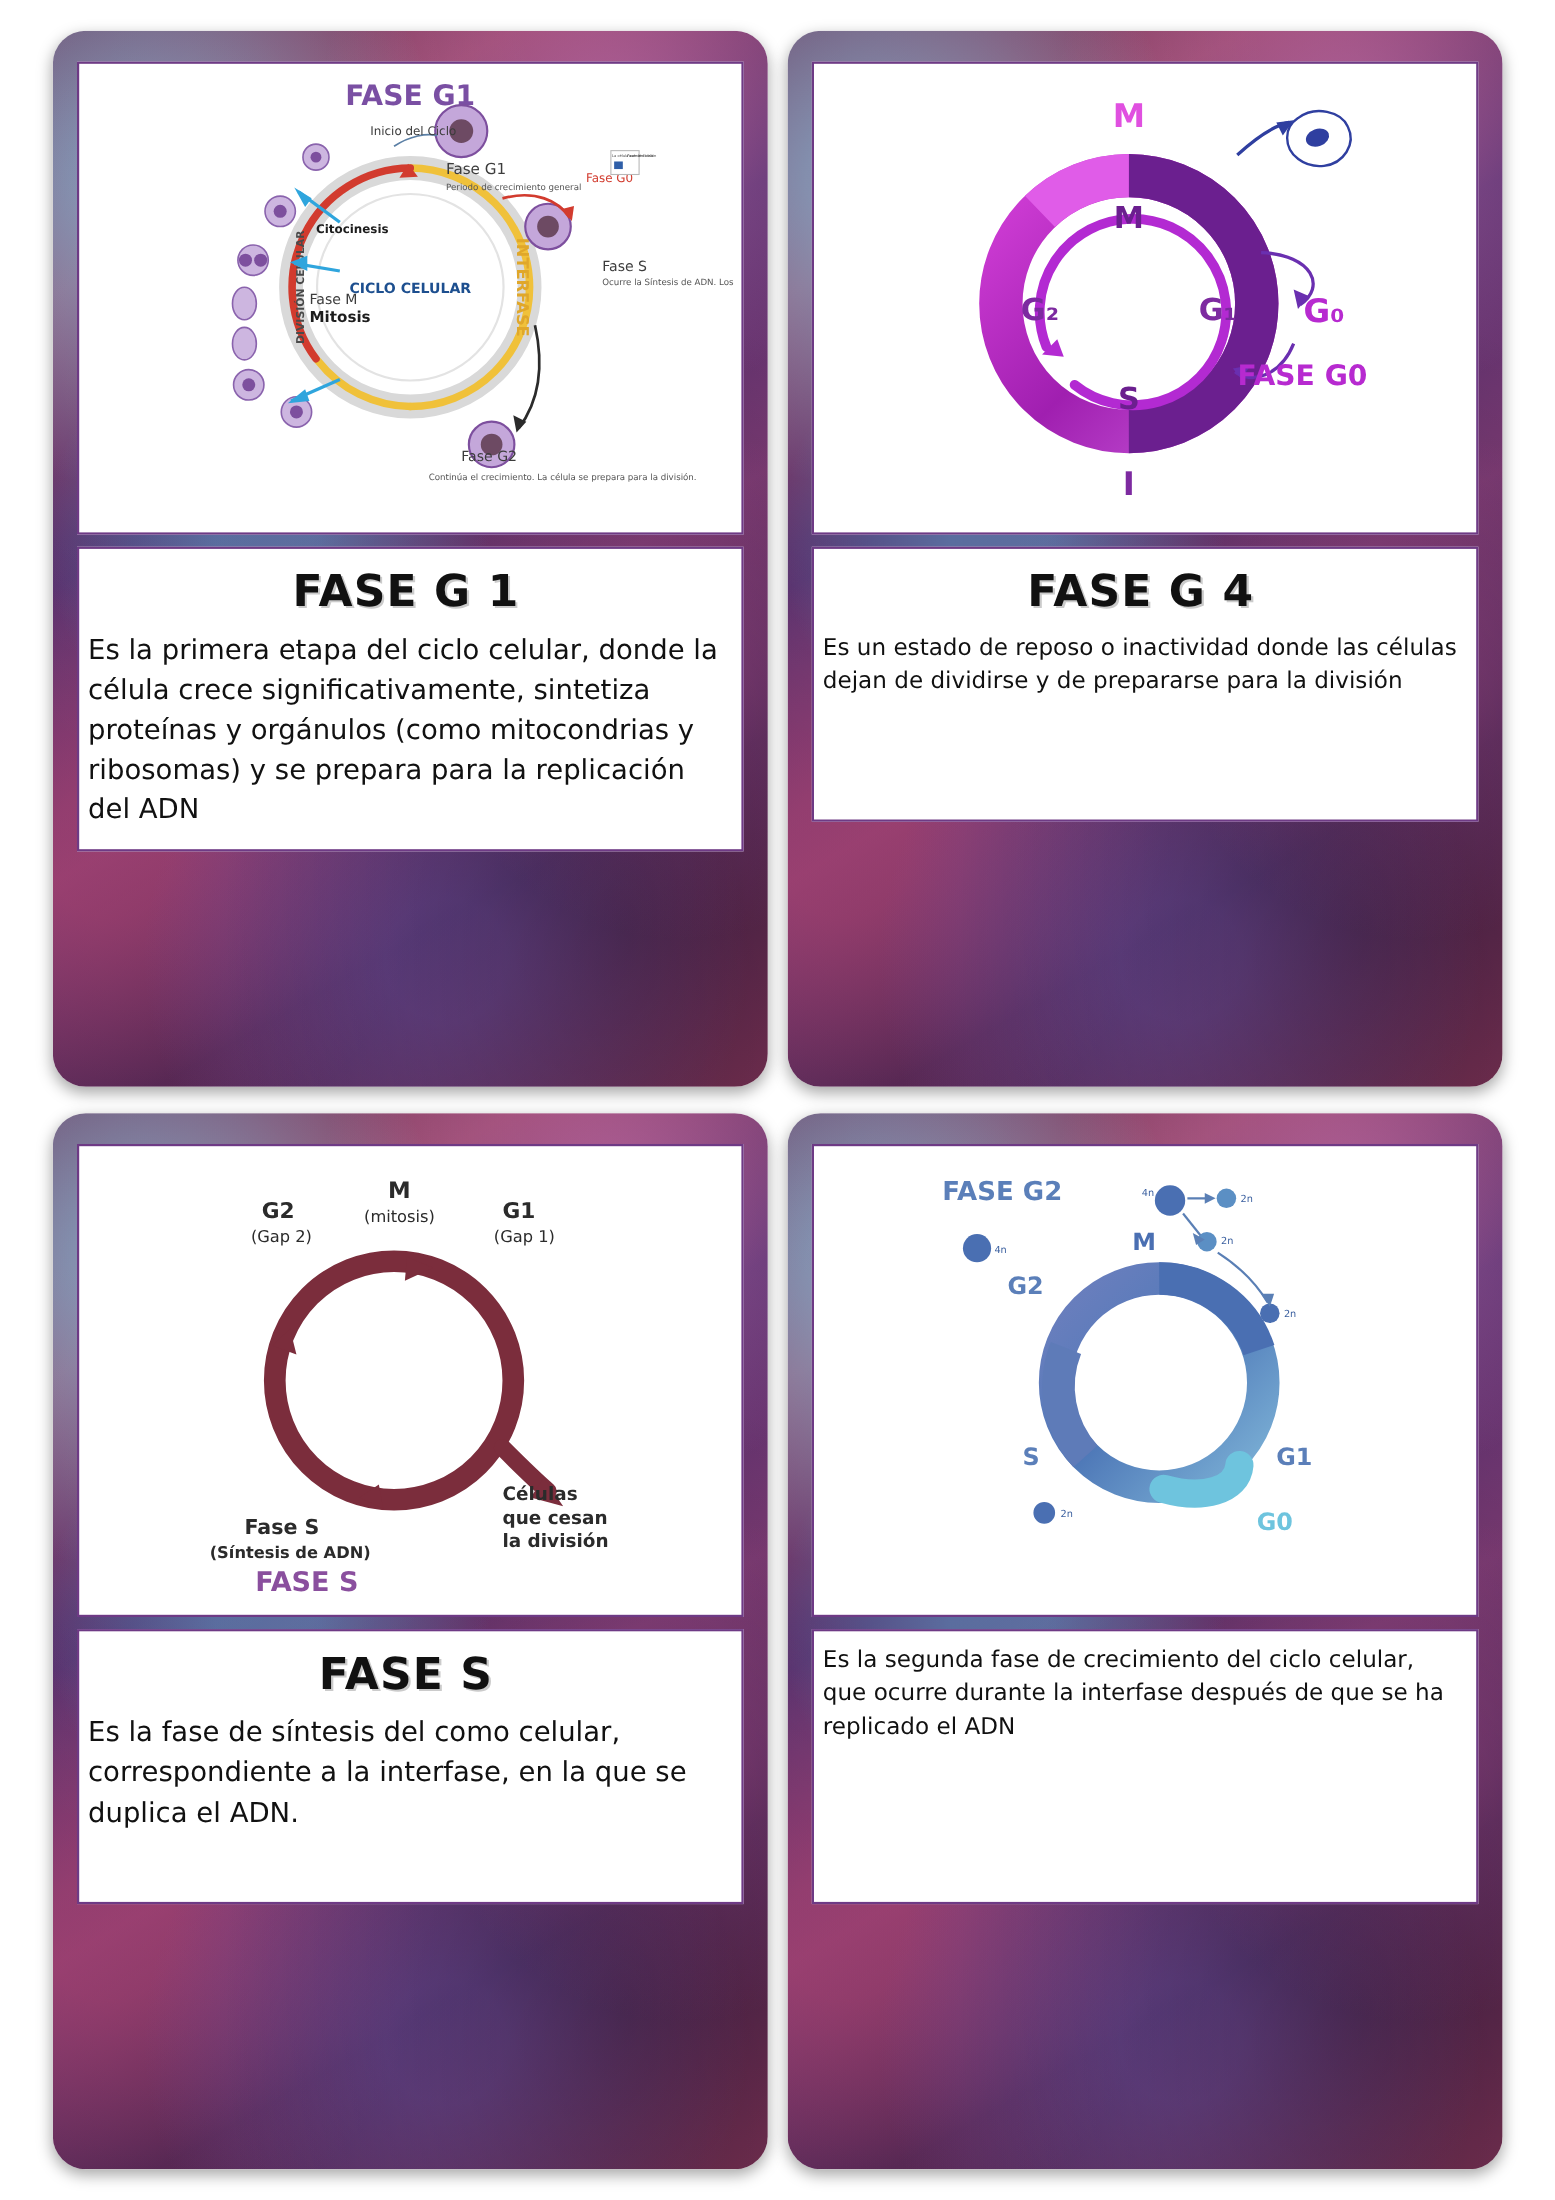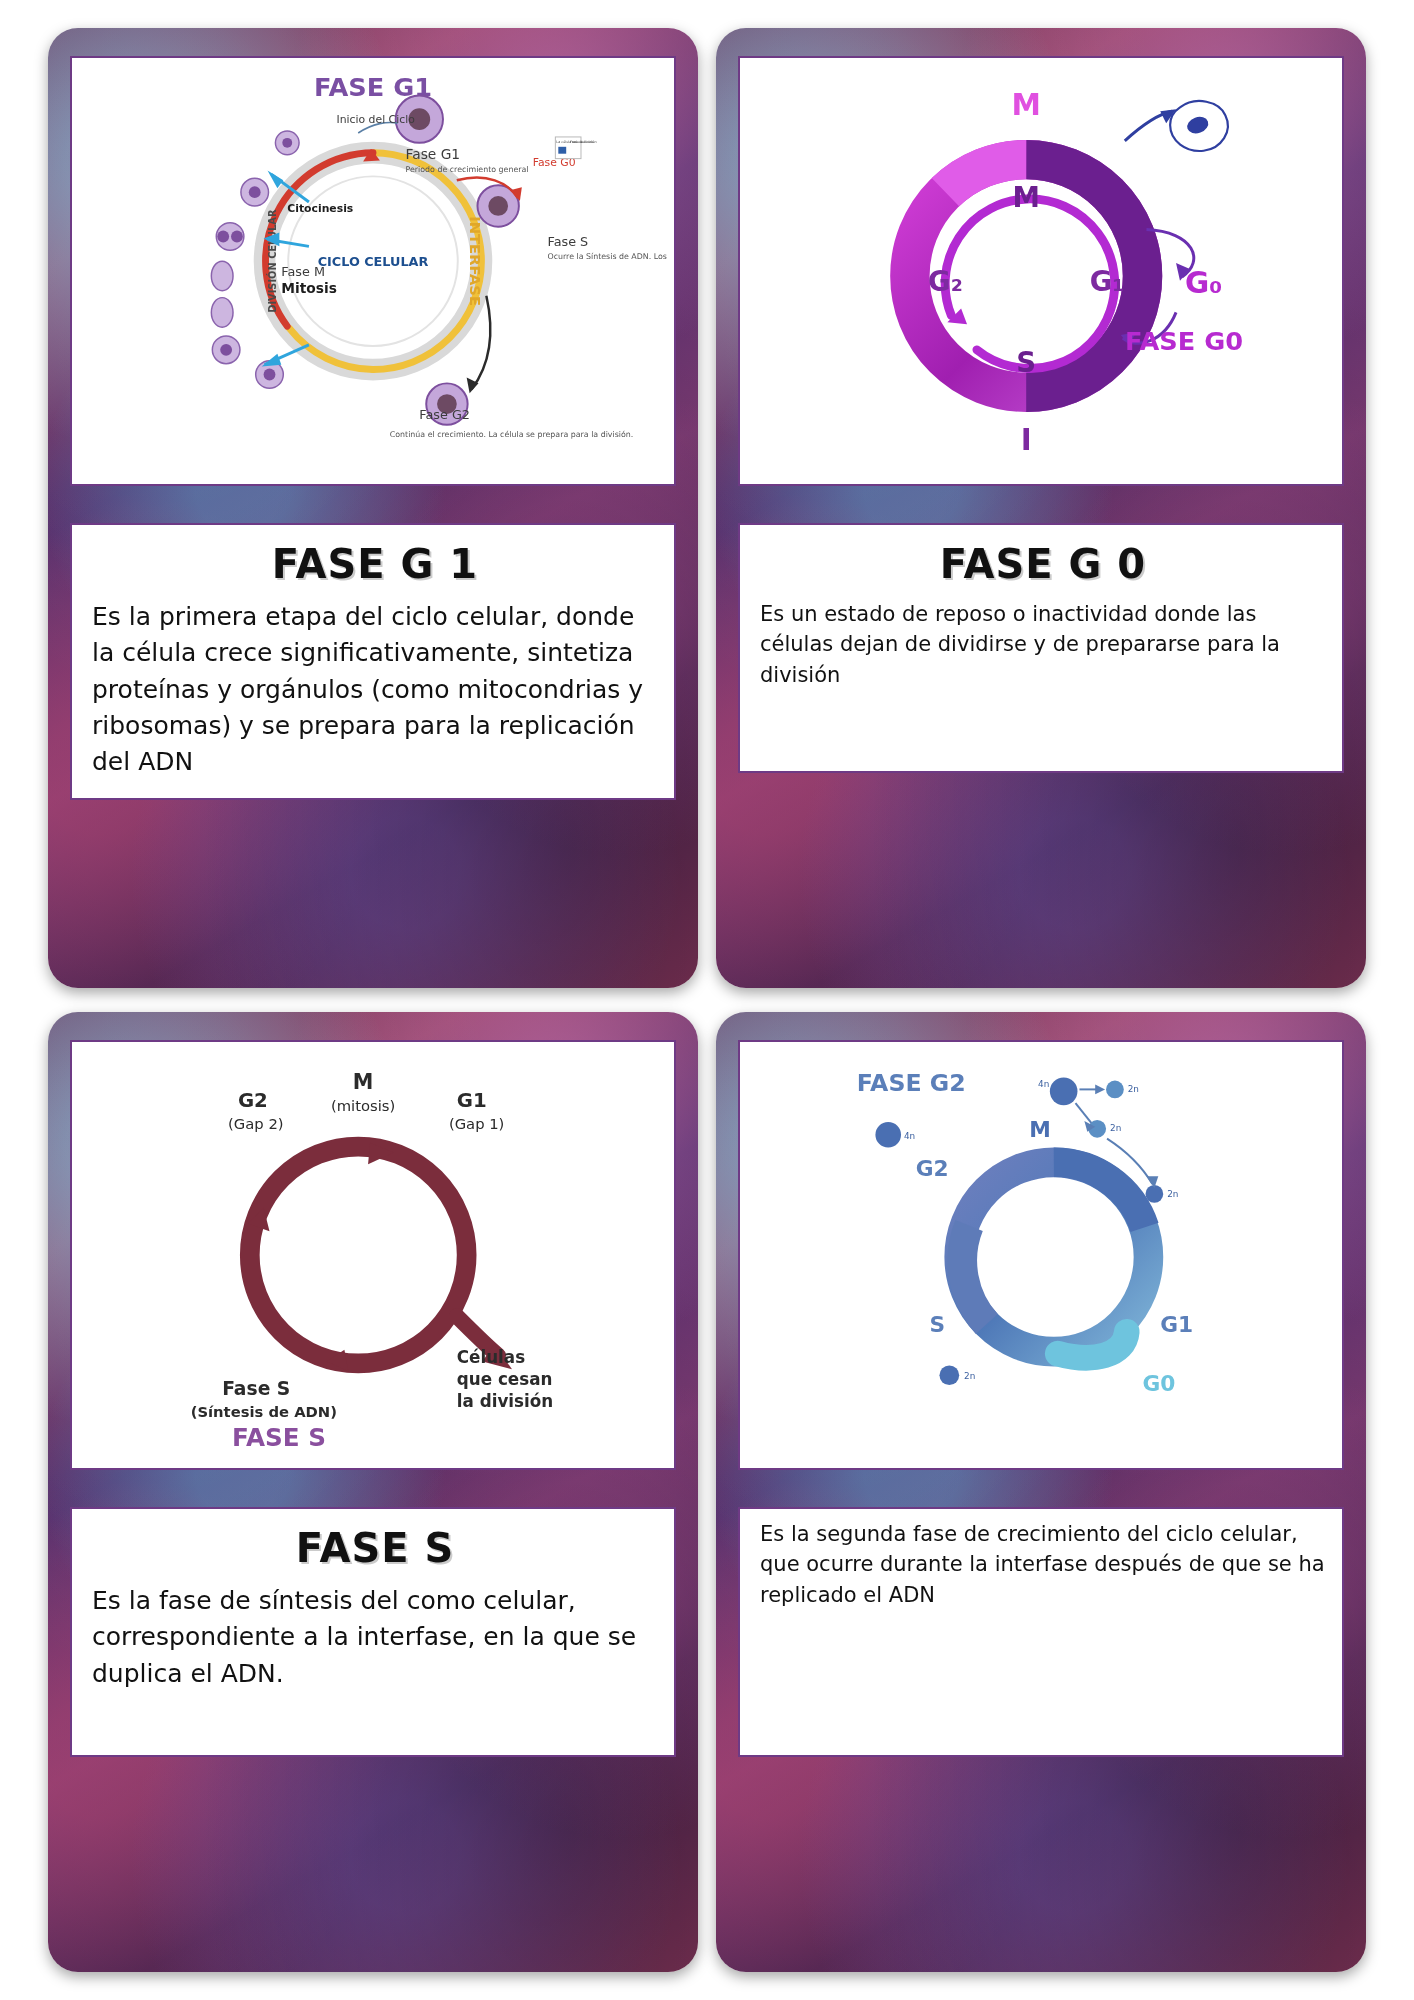--- a/index.html
+++ b/index.html
@@ -69,22 +69,22 @@
   }
 
   .fig-panel {
     height: 430px;
     padding: 6px;
     display: block;
     overflow: hidden;
   }
 
   .text-panel {
-    margin-top: 37px;
-    padding: 10px 16px 18px 20px;
+    margin-top: 11px;
+    padding: 10px 16px 18px 8px;
     min-height: 250px;
   }
 
   .card-title {
     text-align: center;
     font-family: "DejaVu Sans", sans-serif;
     font-weight: bold;
     font-size: 40px;
     letter-spacing: 1px;
     color: #111;
@@ -251,21 +251,21 @@
             <ellipse cx="374" cy="62" rx="11" ry="8" fill="#2f3fa0" transform="rotate(-20 374 62)"></ellipse>
           </g>
           <path d="M 300 78 C 322 58 338 50 348 48" fill="none" stroke="#2f3fa0" stroke-width="3"></path>
           <polygon points="352,46 336,48 342,60" fill="#2f3fa0"></polygon>
 
           <text class="t" x="420" y="290" text-anchor="end" font-size="26" font-weight="bold" fill="#b72ad0">FASE G0</text>
         </svg>
       </div>
 
       <div class="panel text-panel">
-        <div class="card-title">FASE G 0</div>
+        <div class="card-title">FASE G 4</div>
         <p class="card-desc">Es un estado de reposo o inactividad donde las células dejan de dividirse y de prepararse para la división</p>
       </div>
     </div>
 
     <div class="card card--s">
       <div class="panel fig-panel">
         <svg class="fig" viewBox="0 0 430 420" preserveAspectRatio="xMidYMid meet">
 
           <circle cx="200" cy="210" r="110" fill="none" stroke="#7b2d3c" stroke-width="20"></circle>
 

